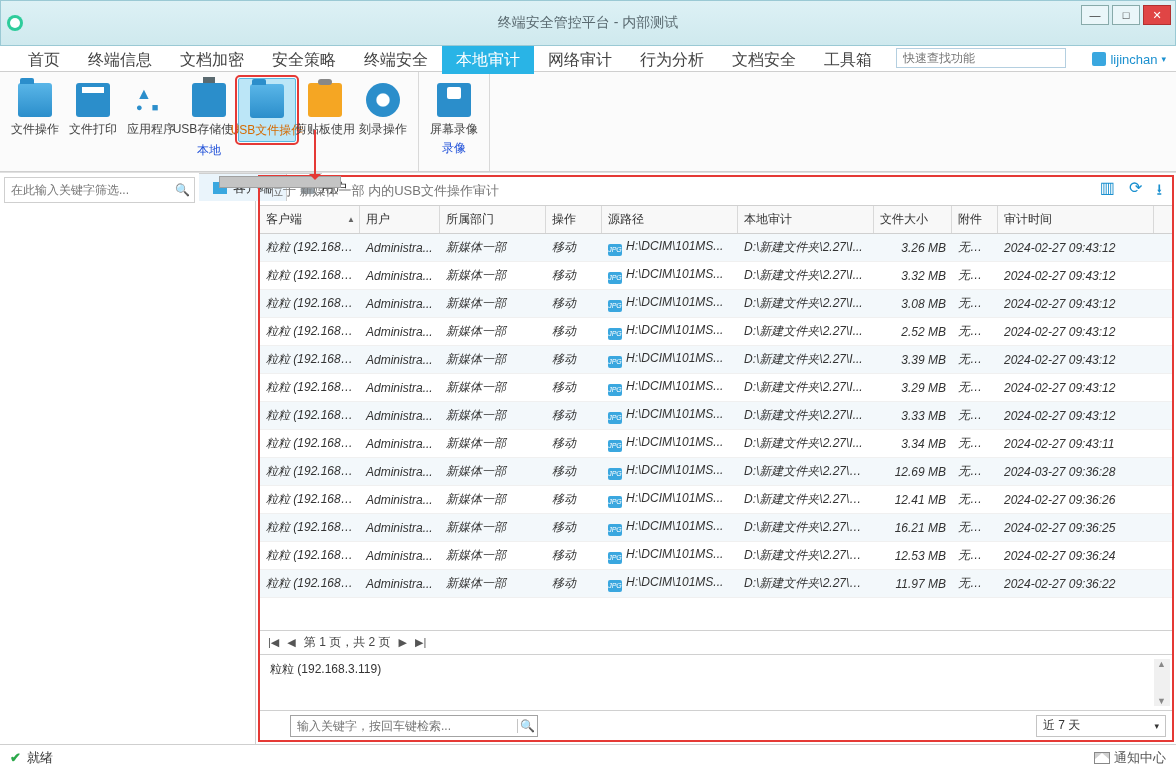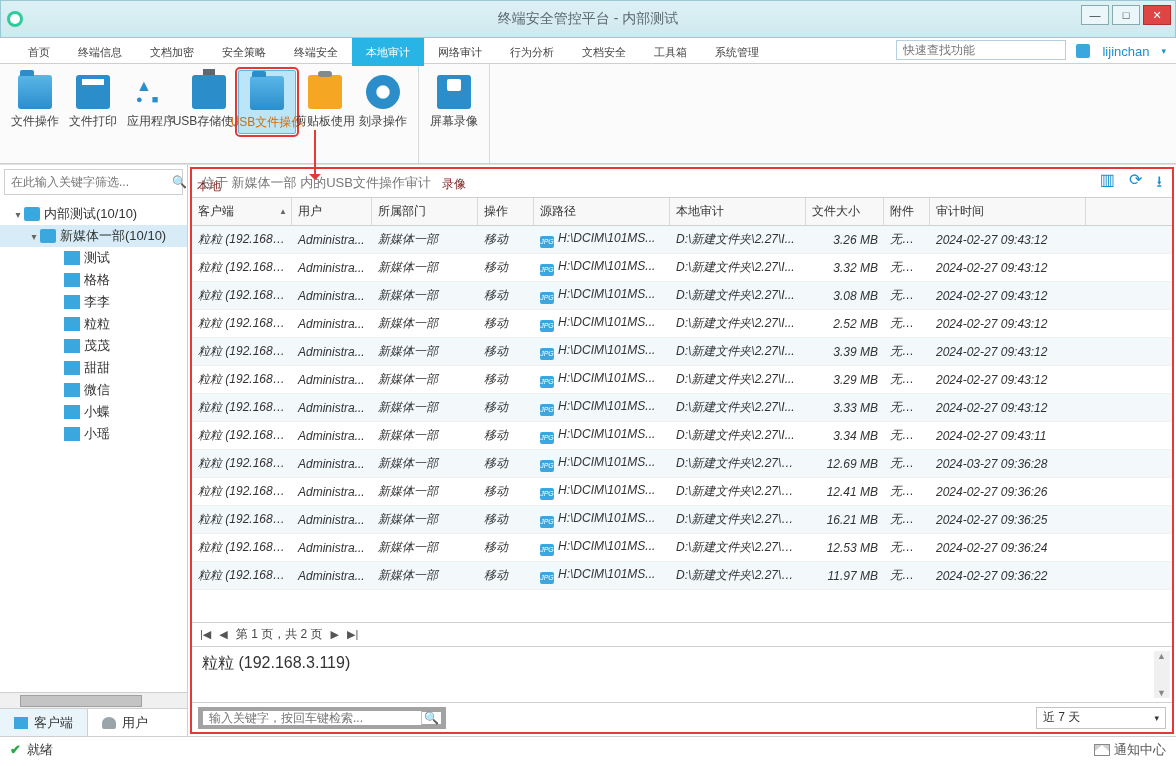--- a/index.html
+++ b/index.html
@@ -1,46 +1,46 @@
 <!DOCTYPE html>
 <html><head>
 <meta charset="utf-8">
 <style>
 * { box-sizing: border-box; margin: 0; padding: 0; font-family: "Microsoft YaHei", "SimSun", sans-serif; }
 html, body { width: 1176px; height: 766px; overflow: hidden; background: #fff; font-size: 12px; color: #333; }
 
 
-.titlebar { height: 38px; background: linear-gradient(#ddf1f5,#cfe9ee); border: 1px solid #9ac9d4; display: flex; align-items: center; position: relative; }
+.titlebar { height: 46px; background: linear-gradient(#ddf1f5,#cfe9ee); border: 1px solid #9ac9d4; display: flex; align-items: center; position: relative; }
 .titlebar .logo { width: 16px; height: 16px; margin-left: 6px; border-radius: 50%; background: #2ecc9b; display: inline-block; position: relative; }
 .titlebar .logo::after { content:''; position:absolute; inset:3px; border-radius:50%; background:#fff; }
 .titlebar .title { position:absolute; left:0; right:0; text-align:center; font-size: 14px; color:#5a6a70; }
 .titlebar .win-buttons { position:absolute; right:4px; top:4px; display:flex; gap:3px; }
 .titlebar .win-buttons span { width:28px; height:20px; border:1px solid #8aa; background:#eaf6f9; display:flex; align-items:center; justify-content:center; font-size:11px; cursor:pointer; }
 .titlebar .win-buttons span.close { background:#e04545; color:#fff; border-color:#b03030; }
 
 
 .menubar { height: 26px; background:#fff; border-bottom:1px solid #cfcfcf; display:flex; align-items:stretch; padding-left:14px; position:relative; }
-.menubar .mtab { padding:14px 14px; display:flex; align-items:center; font-size:11px; color:#444; cursor:pointer; }
+.menubar .mtab { padding:14px 14px; display:flex; align-items:center; font-size:16px; color:#444; cursor:pointer; }
 .menubar .mtab.active { background:#29b4e6; color:#fff; }
 .menubar .search { position:absolute; right:110px; top:2px; width:170px; height:20px; border:1px solid #b4cfe0; }
 .menubar .search input { border:none; width:100%; height:100%; padding:0 6px; font-size:12px; color:#404040; }
-.menubar .user { position:absolute; right:10px; top:0; height:26px; display:flex; align-items:center; color:#1b90cf; font-size:13px; gap:12px; }
+.menubar .user { position:absolute; right:10px; top:0; height:26px; display:flex; align-items:center; color:#1b90cf; font-size:13px; gap:4px; }
 .menubar .user .uicon { width:14px; height:14px; background:#3aa7df; border-radius:2px; display:inline-block; }
 .menubar .user .caret { font-size:9px; color:#1b90cf; }
 
 
 .ribbon { height:100px; background:#fbfbfb; border-bottom:1px solid #cfcfcf; display:flex; }
-.ribbon-group { display:flex; flex-direction:column; align-items:center; border-right:1px solid #d9d9d9; padding:4px 0 0;gap:44px; }
+.ribbon-group { display:flex; flex-direction:column; align-items:center; border-right:1px solid #d9d9d9; padding:4px 0 0; }
 .ribbon-items { display:flex; padding:2px 6px 0 6px; }
 .ribbon-item { width:58px; display:flex; flex-direction:column; align-items:center; padding:2px 0; cursor:pointer; }
 .ribbon-item.selected { background:#bce6f7; border:1px solid #5bb9e0; border-radius:2px; outline:2px solid #e53935; outline-offset:1px; }
 .ribbon-item .ricon { width:34px; height:34px; margin:3px 0 4px; position:relative; }
 .ribbon-item .rlabel { font-size:12px; color:#444; white-space:nowrap; }
 .ribbon-item.selected .rlabel { color:#d56a00; }
-.ribbon-group-label { font-size:12px; color:#7f1d1d; margin-top:auto; padding-bottom:19px; }
+.ribbon-group-label { font-size:12px; color:#1d4ed8; margin-top:auto; padding-bottom:19px; }
 .arrow-down { position:absolute; left:314px; top:130px; width:2px; height:48px; background:#e53935; z-index:50; }
 .arrow-down::after { content:''; position:absolute; left:-5px; bottom:-8px; border:6px solid transparent; border-top-color:#e53935; }
 
 
 .ico-folder { background:linear-gradient(#5ab6e8,#2b8ecb); border-radius:3px; }
 .ico-folder::before{content:''; position:absolute; top:-5px; left:2px; width:14px; height:6px; background:#2b8ecb; border-radius:2px 2px 0 0;}
 .ico-printer { background:#2b8ecb; border-radius:3px; }
 .ico-printer::before{content:'';position:absolute;top:4px;left:6px;right:6px;height:6px;background:#fff;}
 .ico-app { background:transparent; }
 .ico-app::before{content:'▲';position:absolute;left:2px;top:2px;color:#2b8ecb;font-size:16px;}
@@ -51,21 +51,21 @@
 .ico-clip::before{content:'';position:absolute;top:-4px;left:10px;width:14px;height:6px;background:#888;border-radius:3px;}
 .ico-disc { border-radius:50%; background:radial-gradient(circle,#fff 0 25%, #2b8ecb 30% 100%); }
 .ico-device { background:#2b8ecb; border-radius:3px; }
 .ico-device::before{content:'';position:absolute;inset:5px;background:repeating-linear-gradient(#fff 0 2px,#2b8ecb 2px 5px);}
 .ico-record { background:#2b8ecb; border-radius:3px; }
 .ico-record::before{content:'';position:absolute;left:10px;top:4px;width:14px;height:12px;background:#fff;border-radius:2px;}
 .ico-record::after{content:'';position:absolute;left:14px;top:18px;width:6px;height:10px;background:#2b8ecb;}
 
 
 .main { display:flex; height:572px; border-top:1px solid #e0e0e0; }
-.sidebar { width:188px; border-right:1px solid #cfcfcf; display:flex; flex-direction:column; }
+.sidebar { width:256px; border-right:1px solid #cfcfcf; display:flex; flex-direction:row; }
 .sidebar .filter { height:26px; border:1px solid #cfcfcf; margin:4px; display:flex; align-items:center; }
 .sidebar .filter input { flex:1; border:none; padding:0 6px; font-size:12px; color:#888; }
 .sidebar .filter .sicon { width:22px; text-align:center; color:#888; cursor:pointer; }
 .tree { flex:1; overflow:auto; padding:4px 0; font-size:13px; }
 .tree-row { display:flex; align-items:center; height:22px; padding-left:12px; cursor:pointer; white-space:nowrap; }
 .tree-row .tw { width:12px; text-align:center; color:#666; font-size:10px; }
 .tree-row.level1 { padding-left:28px; }
 .tree-row.level2 { padding-left:52px; }
 .tree-row.selected { background:#d7ecf7; }
 .tree-row .ticon { width:16px; height:14px; margin-right:4px; display:inline-block; }
@@ -94,27 +94,27 @@
 .grow { display:flex; height:28px; align-items:center; font-size:12px; border-bottom:1px solid #f0f0f0;font-style:italic; }
 .grow:nth-child(odd){ background:#f3f8fb; }
 .grow .gc { padding:0 6px; overflow:hidden; white-space:nowrap; text-overflow:ellipsis; }
 .gc .jpgico { display:inline-block; width:14px; height:12px; background:#3aa7df; border-radius:2px; margin-right:4px; vertical-align:-2px; font-size:7px; color:#fff; text-align:center; line-height:12px; }
 .col-client{width:100px}.col-user{width:80px}.col-dept{width:106px}.col-op{width:56px}.col-src{width:136px}.col-dst{width:136px}.col-size{width:78px;text-align:right}.col-att{width:46px}.col-time{width:156px}
 .gh.col-size{text-align:left}
 
 .pager { height:24px; border-top:1px solid #d0d0d0; display:flex; align-items:center; padding:0 8px; gap:8px; font-size:12px; color:#444; }
 .pager .pbtn { cursor:pointer; color:#555; font-size:11px; }
 
-.detail { min-height:56px; border-top:1px solid #d0d0d0; padding:6px 10px; font-size:16px; position:relative; }
+.detail { min-height:56px; border-top:1px solid #d0d0d0; padding:6px 10px; font-size:12px; position:relative; }
 .detail .dscroll { position:absolute; right:2px; top:4px; bottom:4px; width:16px; background:#f0f0f0; }
 .detail .dscroll::before{content:'▲';position:absolute;top:0;left:3px;font-size:9px;color:#888;}
 .detail .dscroll::after{content:'▼';position:absolute;bottom:0;left:3px;font-size:9px;color:#888;}
 
 .searchbar { height:30px; border-top:1px solid #d0d0d0; display:flex; align-items:center; padding:0 6px; gap:6px; }
-.searchbar .sinput { flex:0 0 248px; height:22px; border:5px solid #a3a3a3; display:flex; align-items:center; }
+.searchbar .sinput { flex:0 0 248px; height:22px; border:1px solid #a3a3a3; display:flex; align-items:center;margin-left:24px; }
 .searchbar .sinput input { flex:1; border:none; padding:0 6px; font-size:12px; color:#888; }
 .searchbar .sinput .mag { width:20px; text-align:center; color:#888; border-left:1px solid #c4c4c4; }
 .searchbar .range { margin-left:auto; width:130px; height:22px; border:1px solid #c4c4c4; display:flex; align-items:center; padding:0 6px; cursor:pointer; }
 .searchbar .range .caret { margin-left:auto; font-size:9px; }
 
 
 .statusbar { height:26px; border-top:1px solid #cfcfcf; display:flex; align-items:center; padding:0 10px; font-size:13px; }
 .statusbar .chk { color:#2ba84a; margin-right:6px; font-weight:bold; }
 .statusbar .notif { margin-left:auto; display:flex; align-items:center; gap:4px; color:#555; cursor:pointer; }
 .statusbar .notif .mail { width:16px; height:12px; border:1px solid #888; position:relative; }

